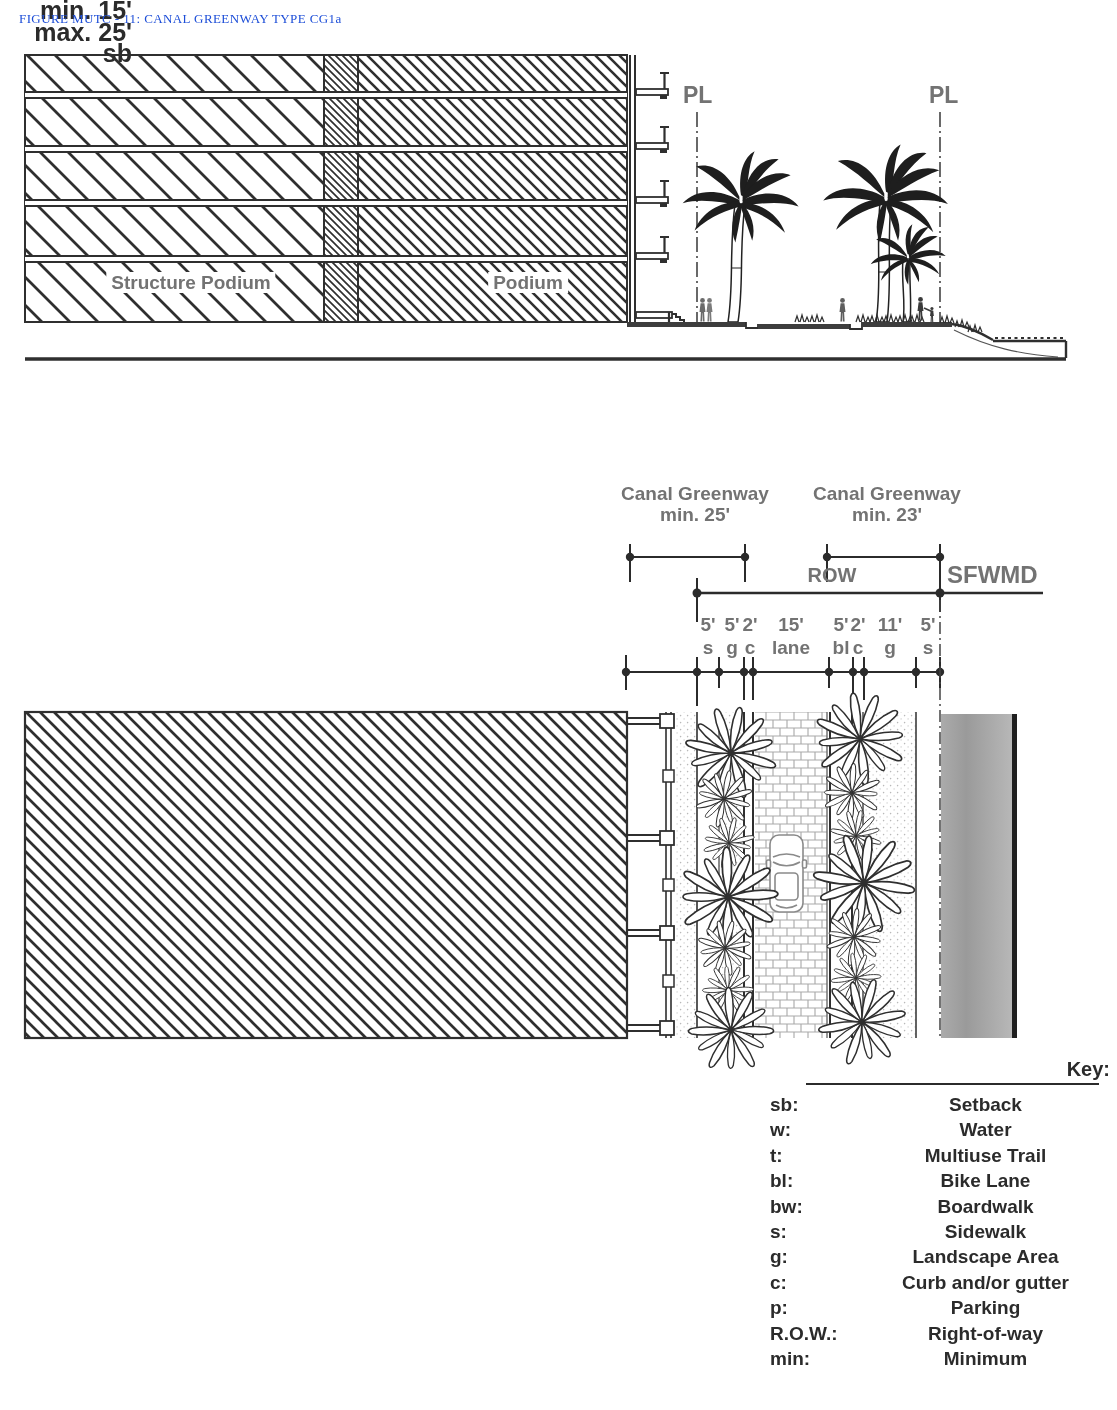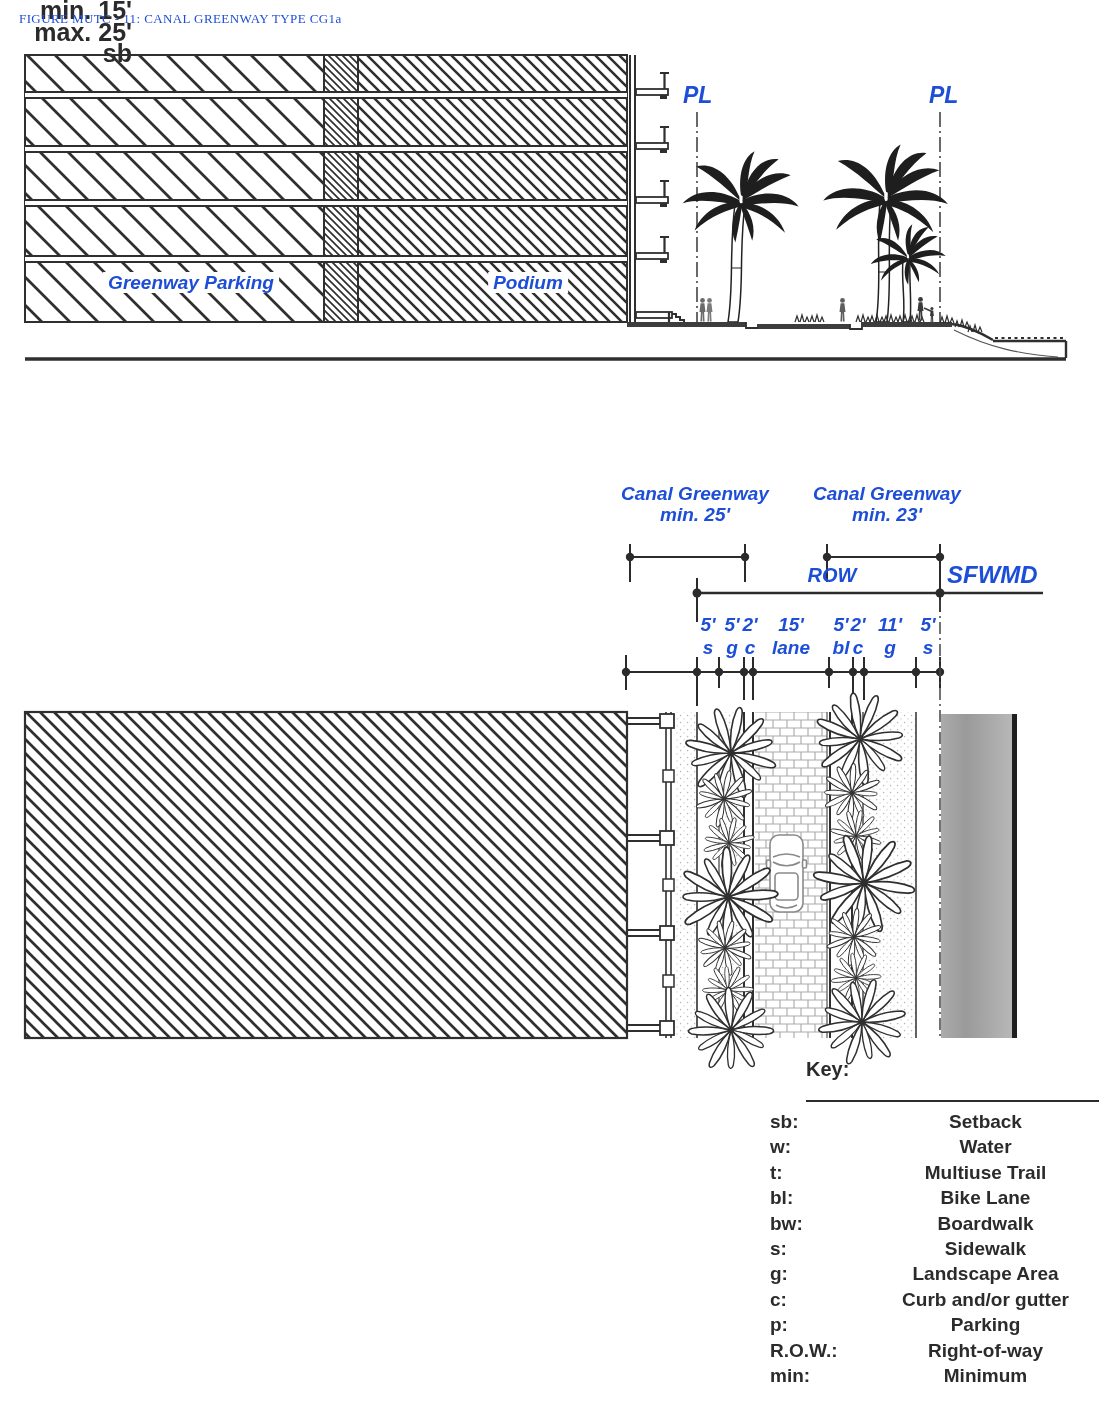--- a/index.html
+++ b/index.html
@@ -1,31 +1,31 @@
 <!DOCTYPE html>
 <html><head>
 <meta charset="utf-8">
 <style>
   html,body{margin:0;padding:0;background:#fff;}
   .page{position:relative;width:1117px;height:1410px;background:#fff;overflow:hidden;
         font-family:"Liberation Sans",sans-serif;color:#2b2b2b;}
   .fig-title{position:absolute;left:19px;top:11px;font-family:"Liberation Serif",serif;
         font-size:13px;letter-spacing:.4px;color:#1d4ed8;white-space:nowrap;}
   .drawing{position:absolute;left:0;top:0;}
-  .lbl{position:absolute;font-weight:bold;color:#1d4ed8;white-space:nowrap;line-height:1;font-style:italic;}
+  .lbl{position:absolute;font-weight:bold;color:#737373;white-space:nowrap;line-height:1;}
   .ctr{transform:translateX(-50%);text-align:center;}
   .pl{font-size:23px;}
   .bldg{font-size:19px;background:#fff;padding:1px 5px;}
   .cg{top:483px;font-size:19px;line-height:21px;}
   .rowlbl{top:565px;font-size:20px;}
   .sfwmd{left:947px;top:563px;font-size:24px;}
   .sbblock{left:556px;top:597px;width:132px;text-align:right;font-size:25px;font-weight:bold;line-height:21.5px;}
   .seg{top:614px;font-size:19px;line-height:22.5px;}
   .key{position:absolute;left:770px;top:1058px;width:340px;font-weight:bold;font-size:19px;}
-  .key-title{margin-left:36px;font-size:20px;padding-bottom:19px;}
+  .key-title{margin-left:64px;font-size:20px;padding-bottom:2px;text-align:right;}
   .key-rule{margin-left:36px;width:293px;border-top:2.5px solid #2b2b2b;margin-bottom:7px;}
   .key-row{display:flex;line-height:25.4px;}
   .key-abbr{width:84px;padding-right:7px;flex:none;}
   .key-label{flex:1;text-align:center;}
 </style>
 </head>
 <body>
 
 <div class="page">
 
@@ -284,21 +284,21 @@
         <use href="#palmP" transform="translate(854,937) scale(0.62) rotate(35)"></use>
         <use href="#palmP" transform="translate(856,978) scale(0.54) rotate(-10)"></use>
         <use href="#palmP" transform="translate(862,1022) scale(0.95) rotate(45)"></use>
       </g>
     </g>
   </svg>
 
   <div class="lbl pl" style="left:683px;top:84px;">PL</div>
   <div class="lbl pl" style="left:929px;top:84px;">PL</div>
 
-  <div class="lbl bldg ctr" style="left:191px;top:272px;">Greenway Parking</div>
+  <div class="lbl bldg ctr" style="left:191px;top:272px;">Structure Podium</div>
   <div class="lbl bldg ctr" style="left:528px;top:272px;">Podium</div>
 
   <div class="lbl cg ctr" style="left:695px;">
     <div>Canal Greenway</div>
     <div>min. 25'</div>
   </div>
   <div class="lbl cg ctr" style="left:887px;">
     <div>Canal Greenway</div>
     <div>min. 23'</div>
   </div>

